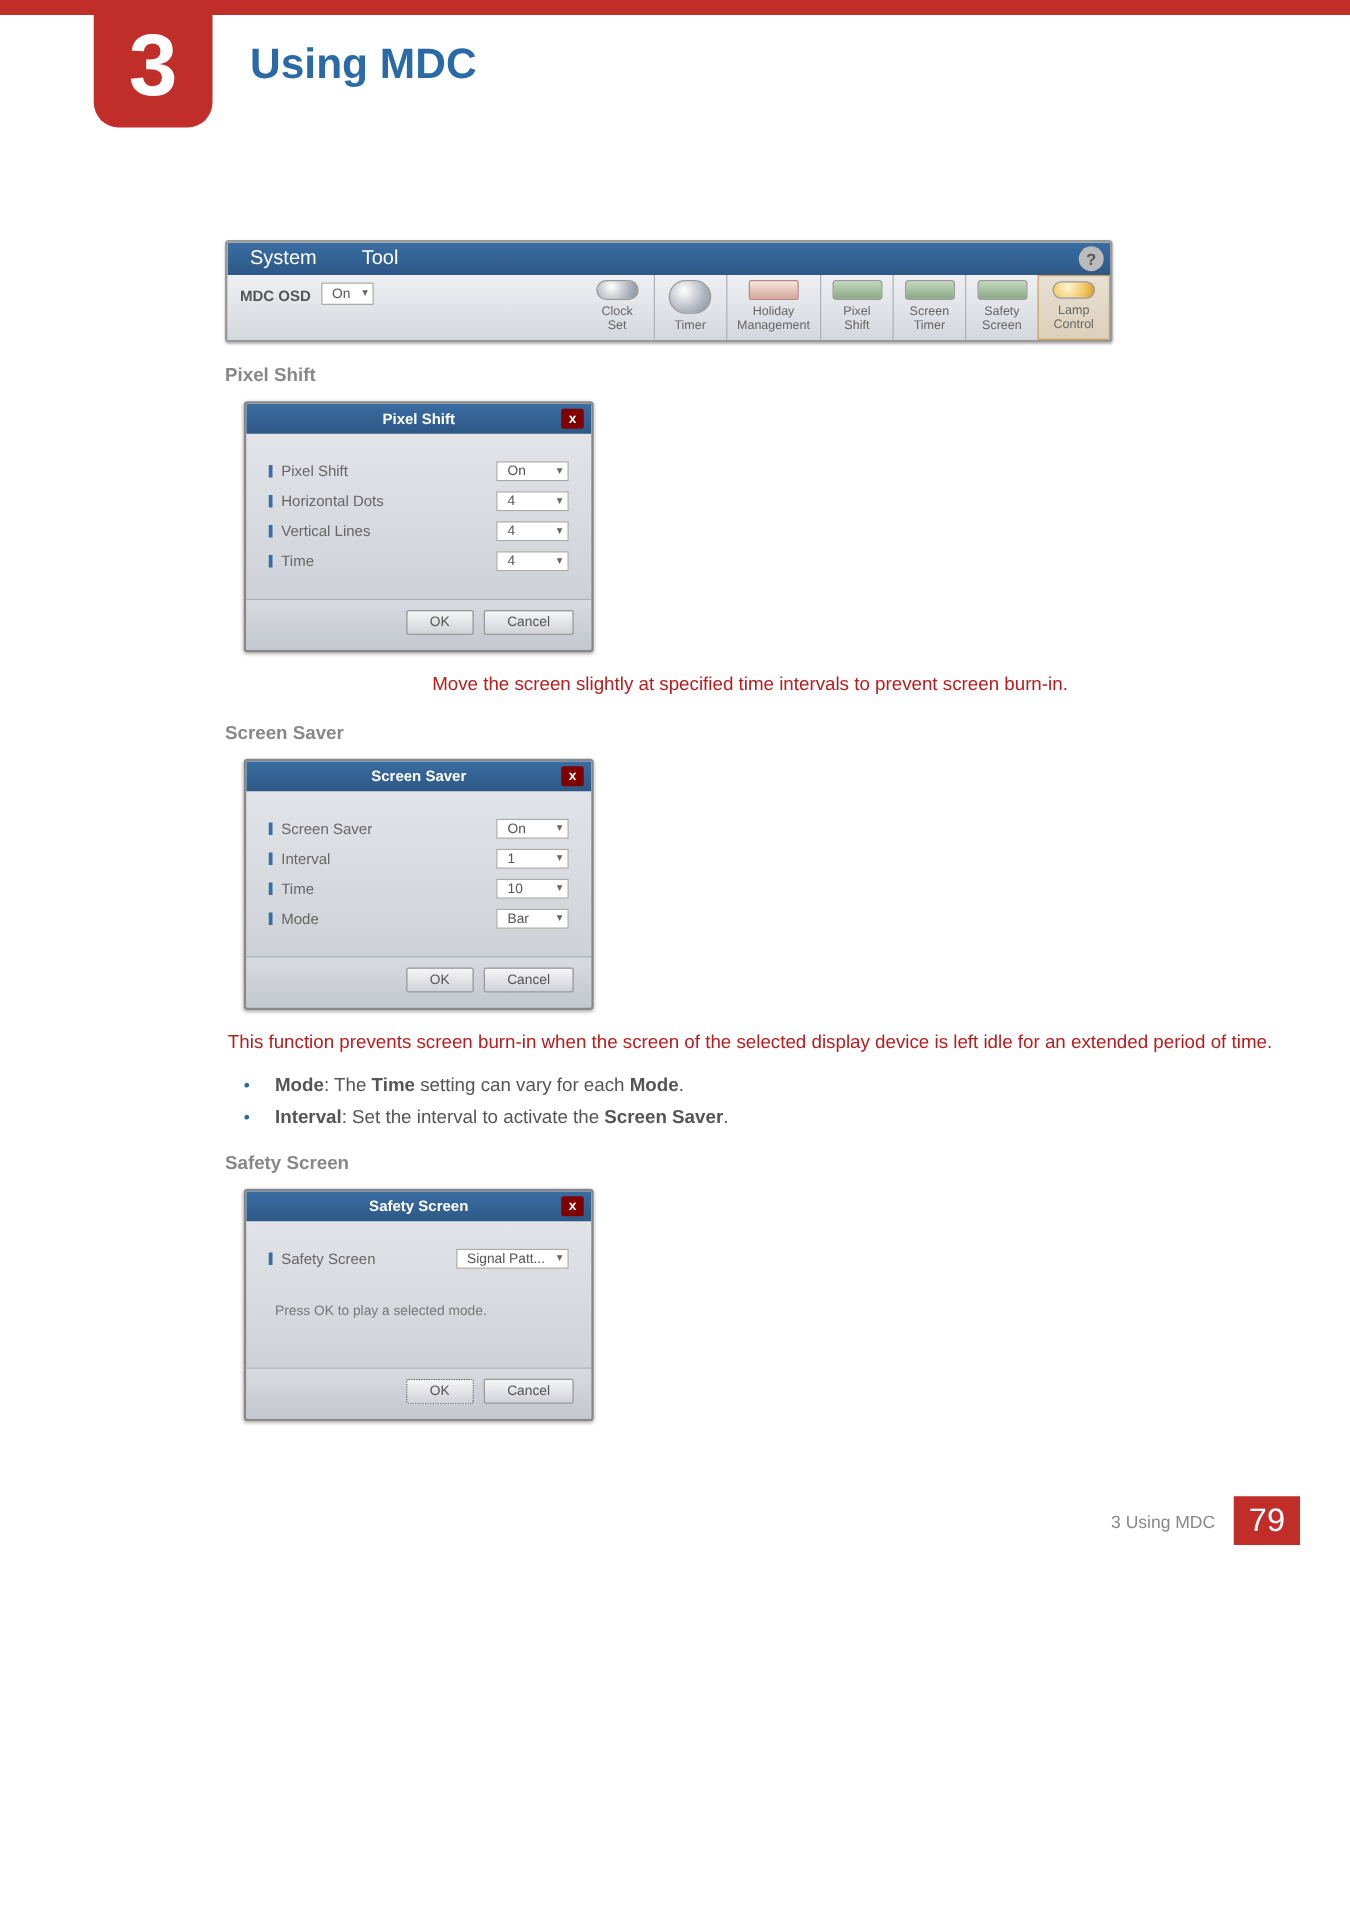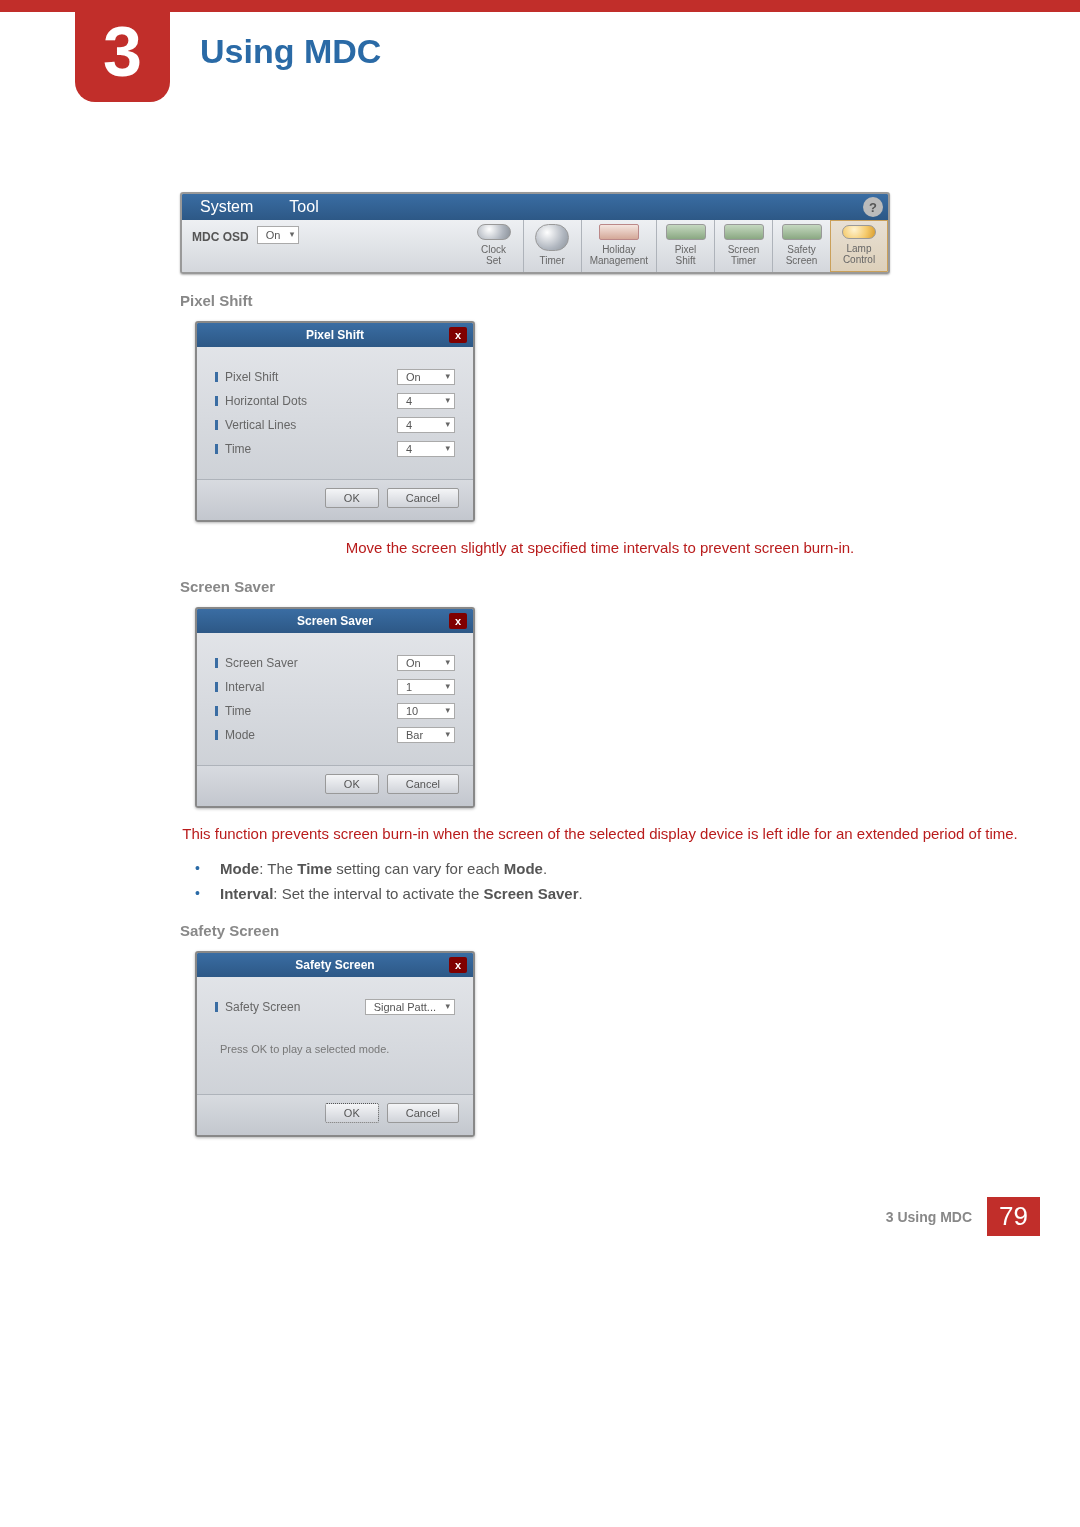--- a/index.html
+++ b/index.html
@@ -71,21 +71,21 @@
   .dlg-sel::after { content: "▾"; position: absolute; right: 4px; font-size: 9px; color: #666; }
   .dlg-msg { font-size: 11px; color: #777; padding: 20px 5px 25px; }
   .dlg-foot { display: flex; justify-content: flex-end; gap: 8px; padding: 8px 14px 12px;
     background: linear-gradient(#d8dbe0,#c3c7ce); border-top: 1px solid #aeb3ba; }
   .dlg-btn { background: linear-gradient(#f4f5f7,#d0d3d9); border: 1px solid #999; border-radius: 2px;
     font-size: 11px; color: #555; padding: 3px 18px; }
   .dlg-btn.primary { border: 1px dotted #555; }
 
   .footer { display: flex; justify-content: flex-end; align-items: center; margin-top: 60px;
     padding: 0 40px 30px 0; gap: 15px; }
-  .footer-text { font-size: 14px; color: #888; font-weight: bold; }
+  .footer-text { font-size: 14px; color: #888; font-weight: normal; }
   .footer-page { background: #c12e2a; color: #fff; font-size: 26px; font-weight: normal;
     padding: 4px 12px; }
 </style>
 </head>
 <body>
 
 <div class="top-bar"></div>
 
 <div class="header-row">
   <div class="chapter-num">3</div>

